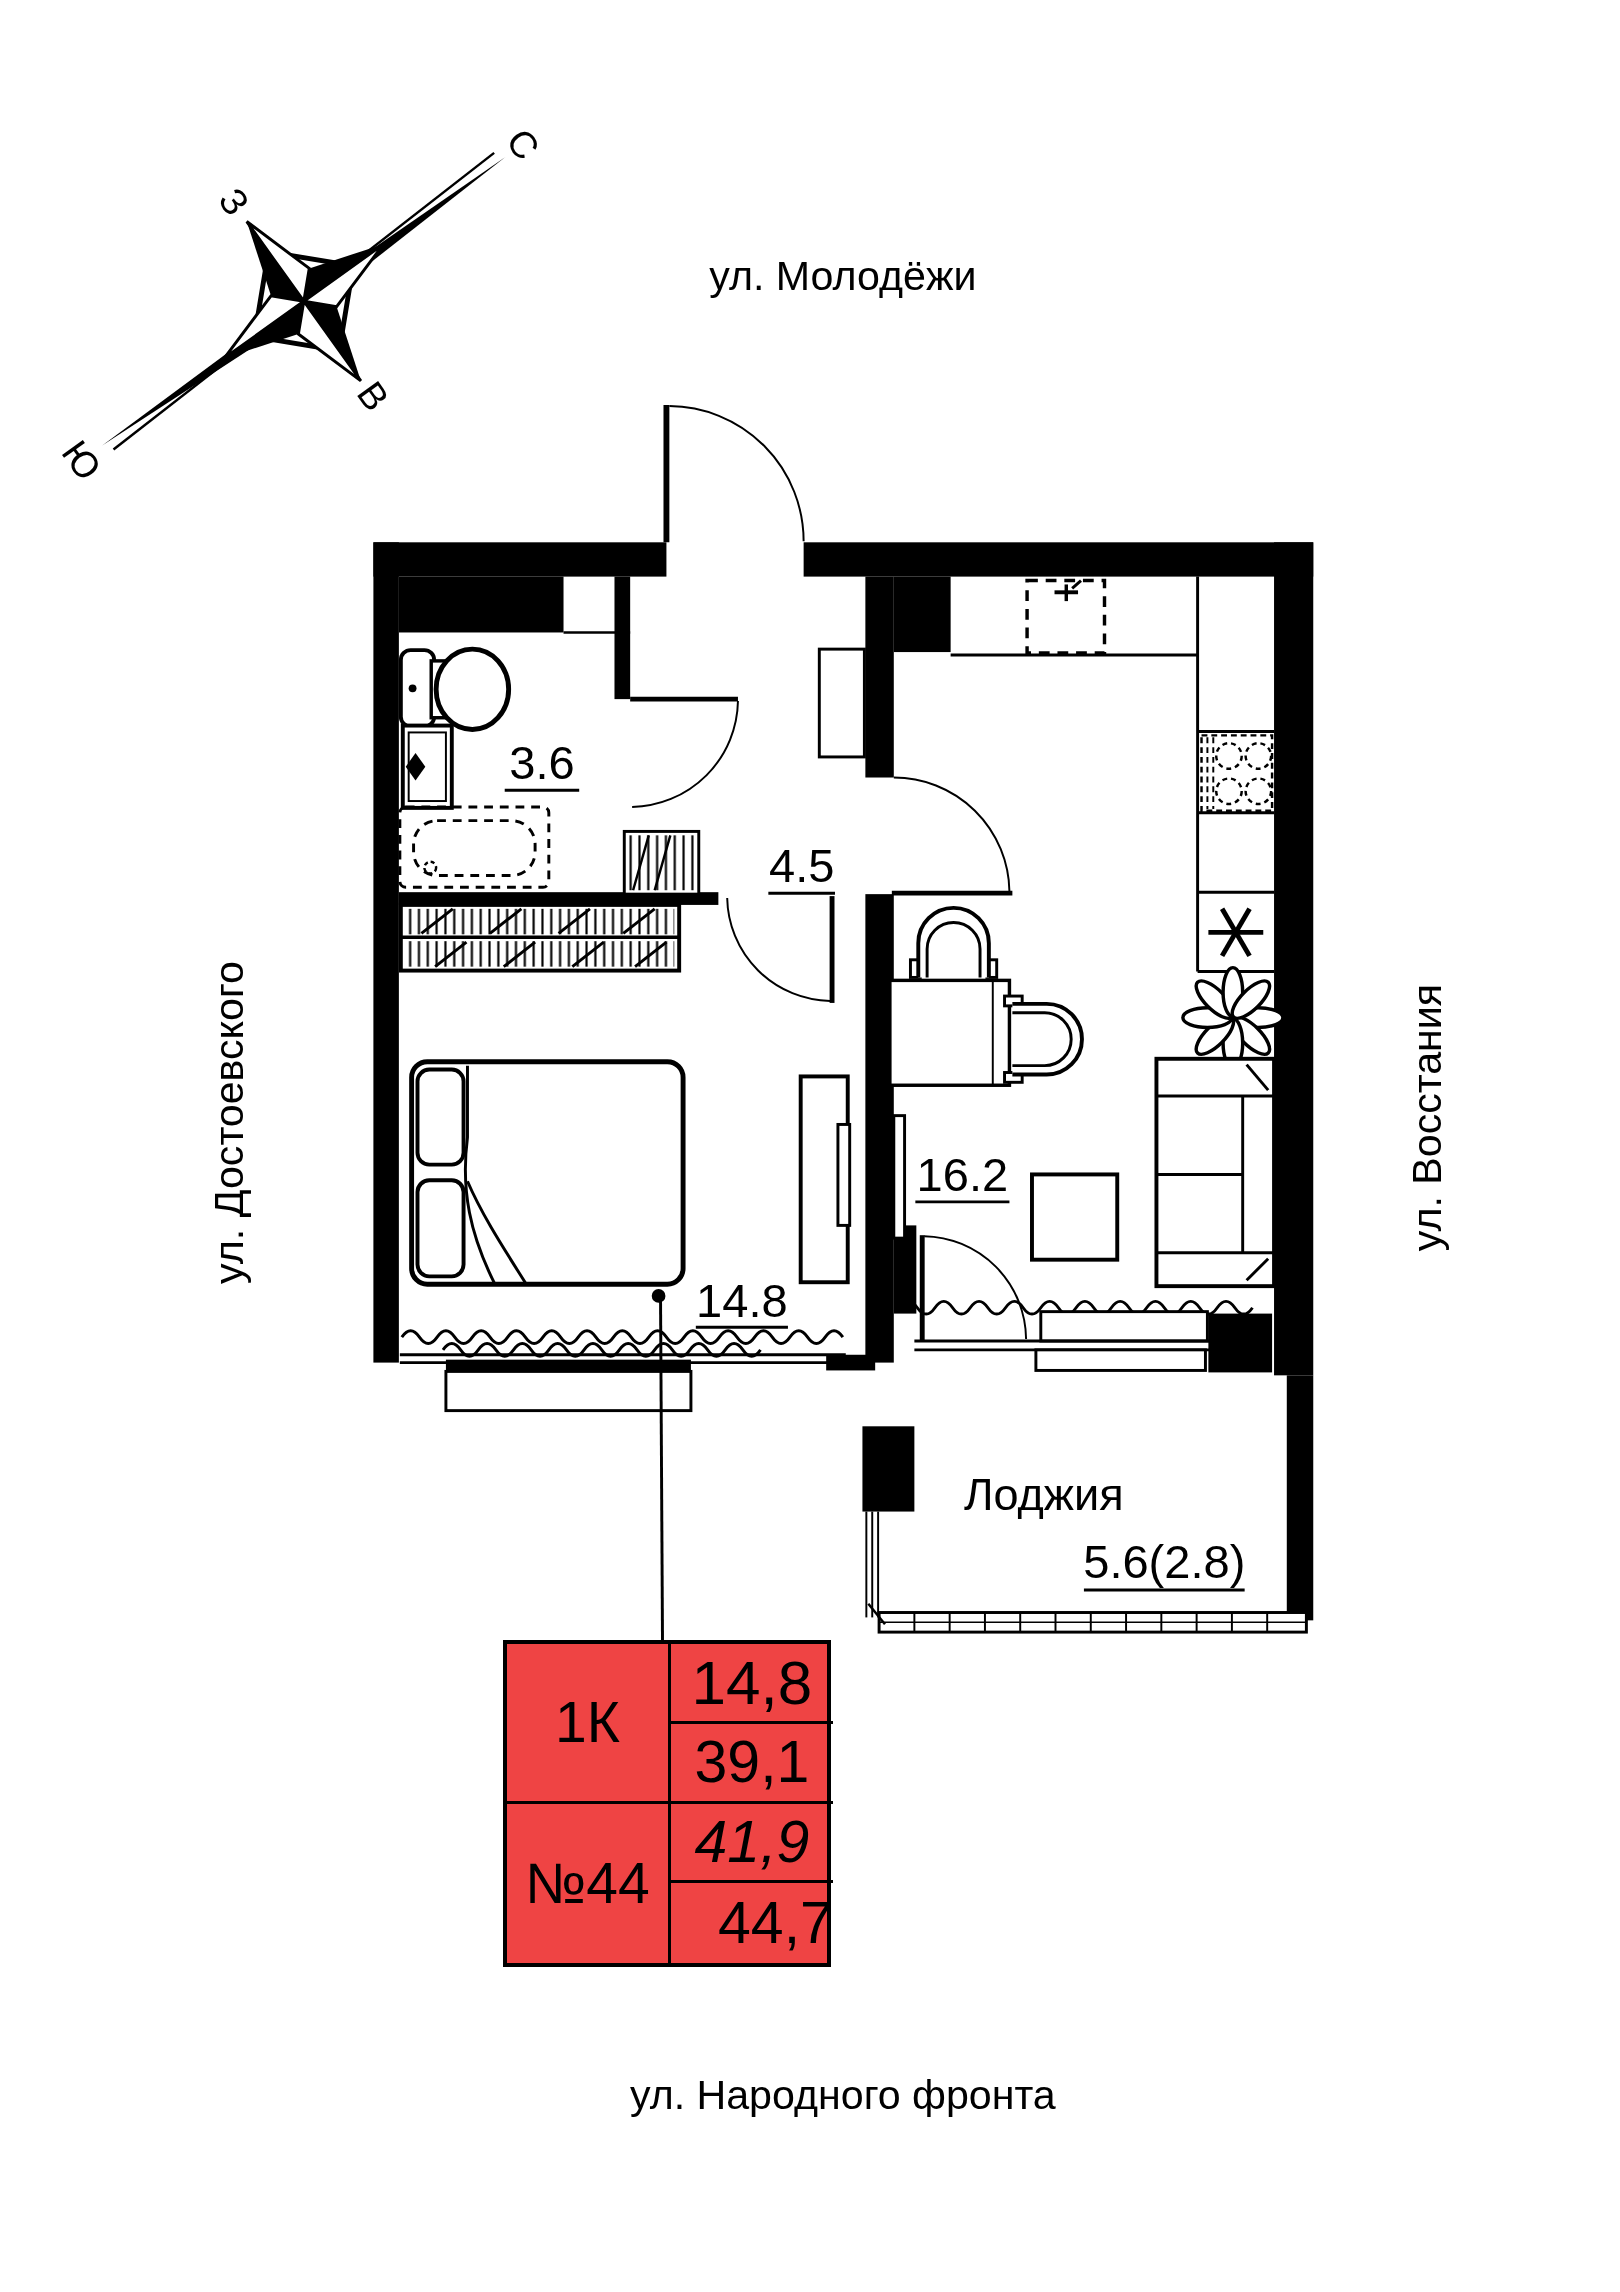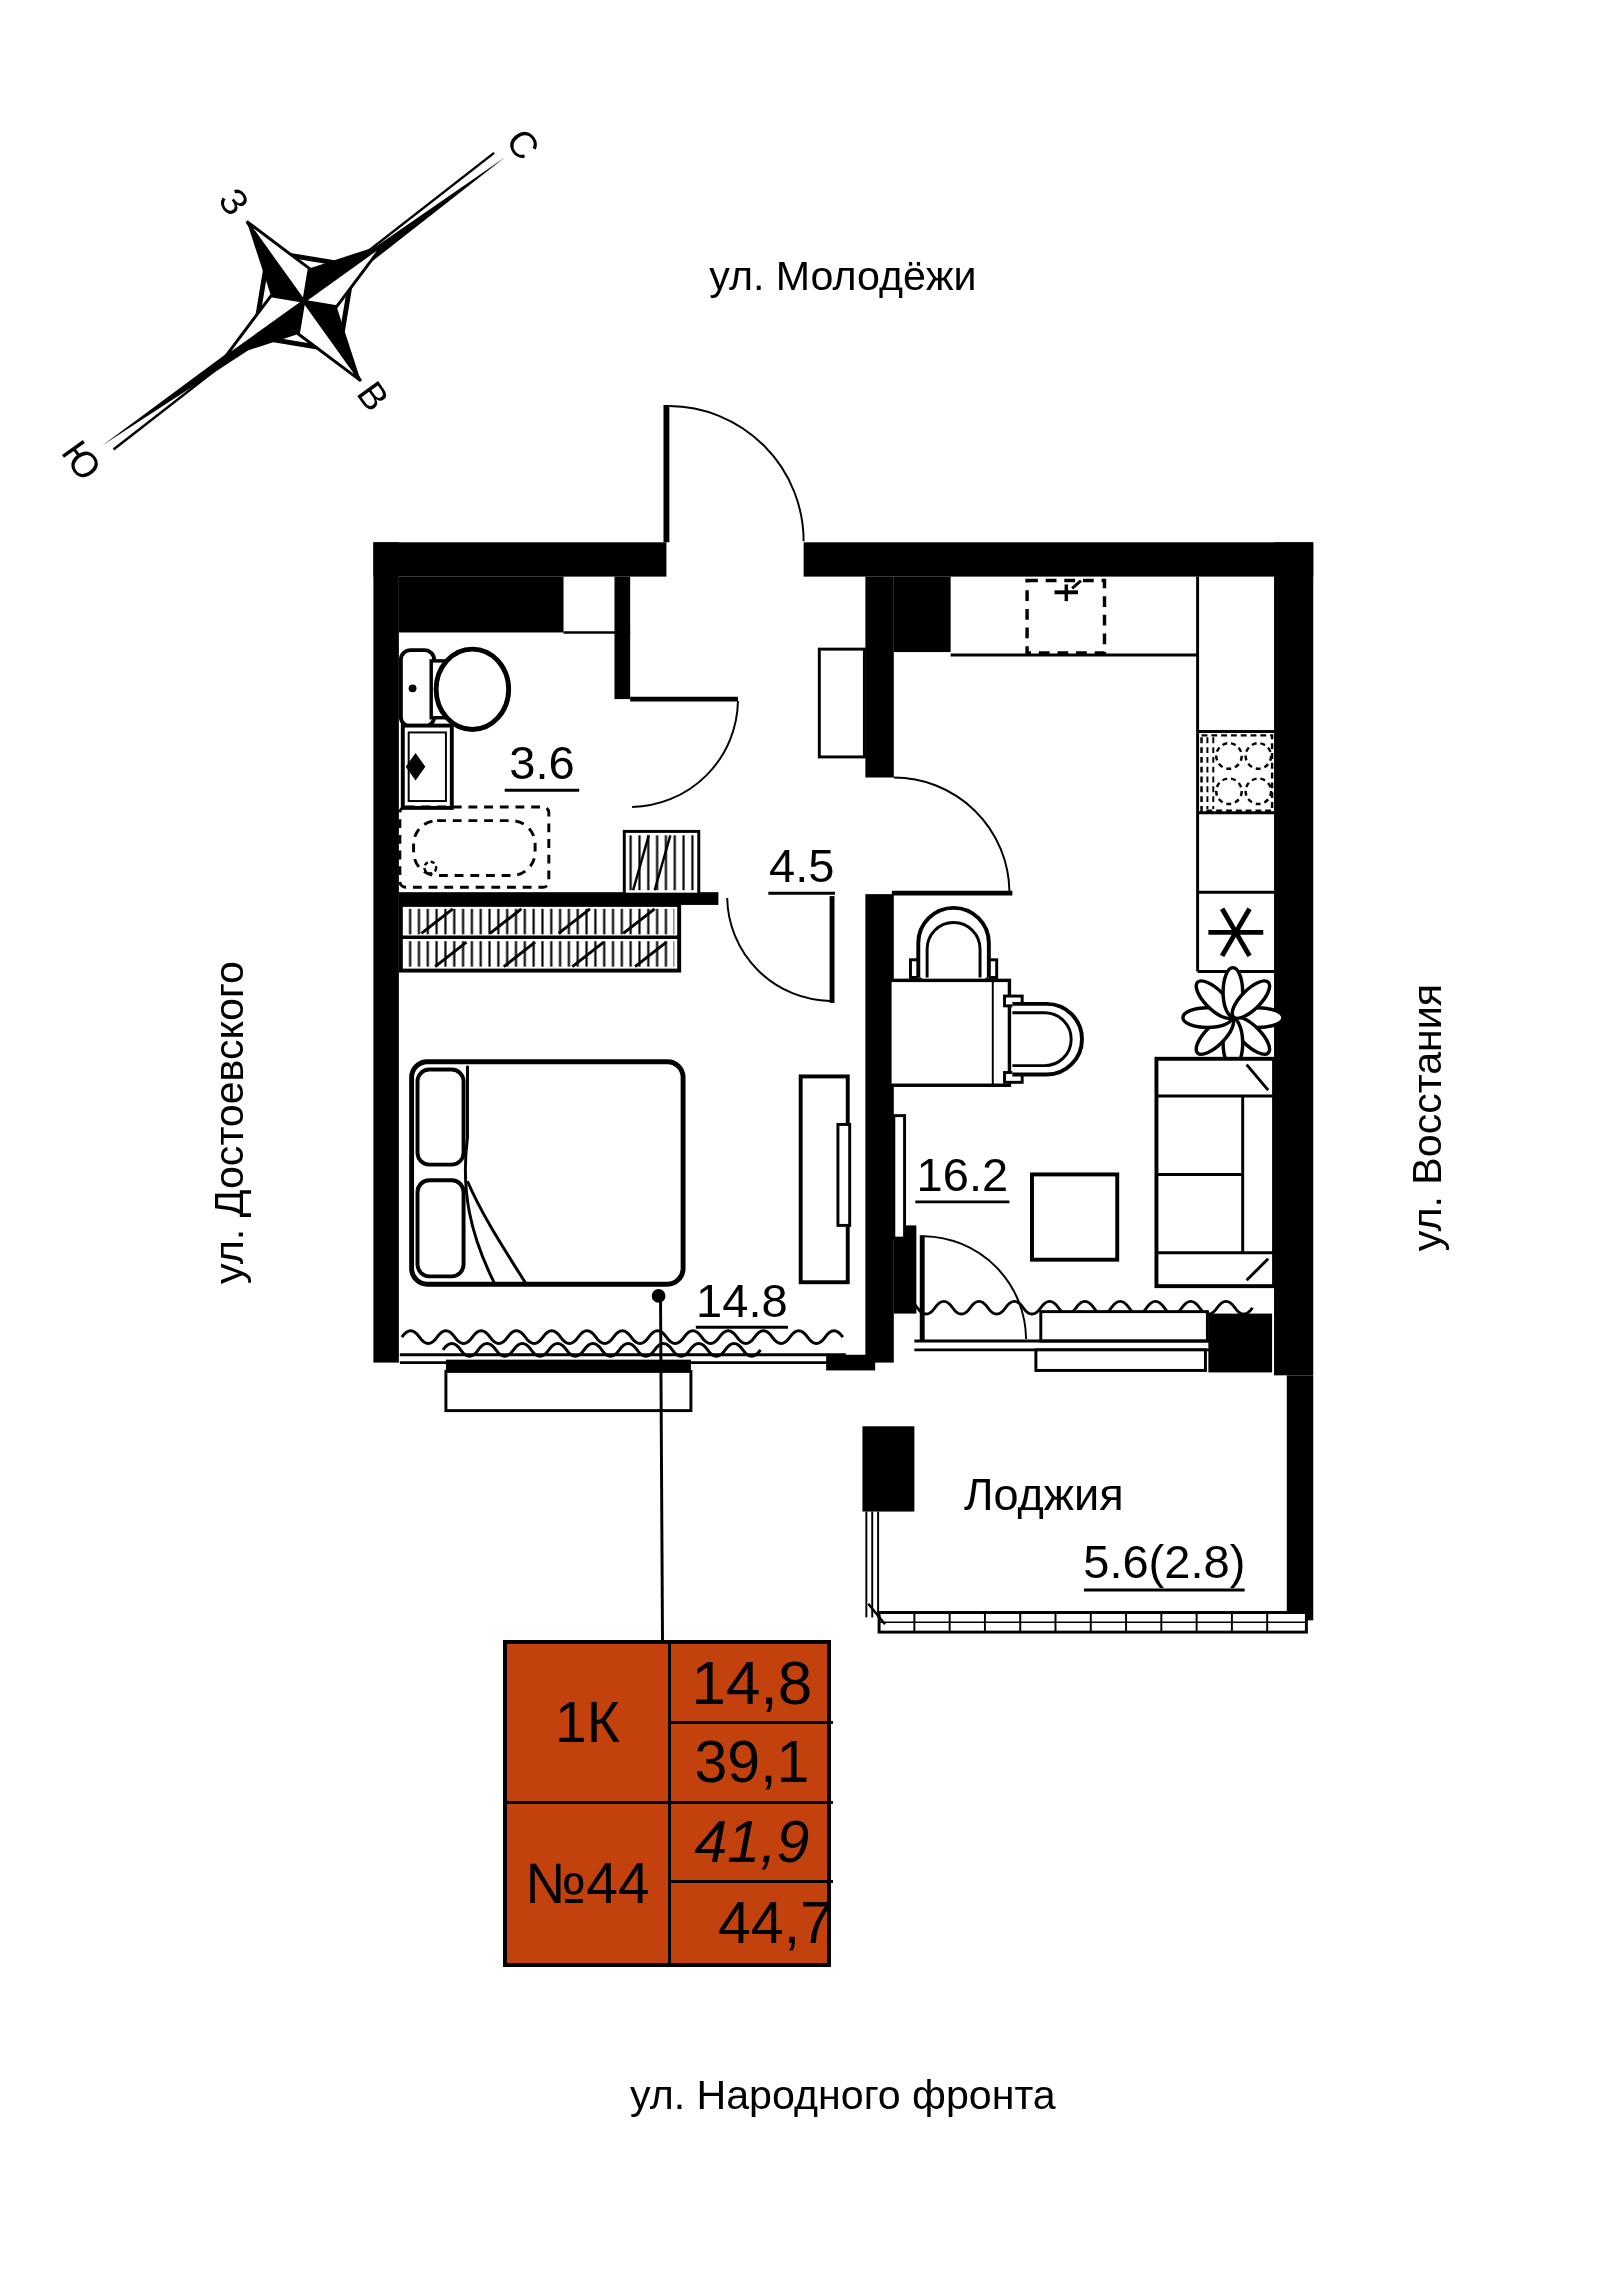--- a/index.html
+++ b/index.html
@@ -7,21 +7,21 @@
          font-family:"Liberation Sans",sans-serif;}
   .stage svg{position:absolute;left:0;top:0;}
   svg text{font-family:"Liberation Sans",sans-serif;fill:#000;}
   .room-num{font-size:48px;}
   .street{font-size:42px;}
   .compass-letter{font-size:38px;}
   .loggia-name{font-size:46px;}
   
   .info-table{position:absolute;left:503px;top:1640px;width:328px;height:327px;
     box-sizing:border-box;border:4.9px solid #000;display:grid;
-    grid-template-columns:164px 1fr;grid-template-rows:1fr 1fr 1fr 1fr;background:#c2410c;}
+    grid-template-columns:164px 1fr;grid-template-rows:1fr 1fr 1fr 1fr;background:#ef4444;}
   .info-table .cell{display:flex;align-items:center;justify-content:center;
     box-sizing:border-box;color:#000;}
   .cell-type{grid-column:1;grid-row:1/3;border-right:3.9px solid #000;border-bottom:3.9px solid #000;font-size:57px;}
   .cell-num{grid-column:1;grid-row:3/5;border-right:3.9px solid #000;font-size:57px;}
   .cell-a1{grid-column:2;grid-row:1;border-bottom:3.9px solid #000;font-size:62px;text-align:center;}
   .cell-a2{grid-column:2;grid-row:2;border-bottom:3.9px solid #000;font-size:59px;}
   .cell-a3{grid-column:2;grid-row:3;border-bottom:3.9px solid #000;font-size:59px;font-style:italic;}
   .cell-a4{grid-column:2;grid-row:4;font-size:59px;padding-left:47px;}
 </style>
 </head>

